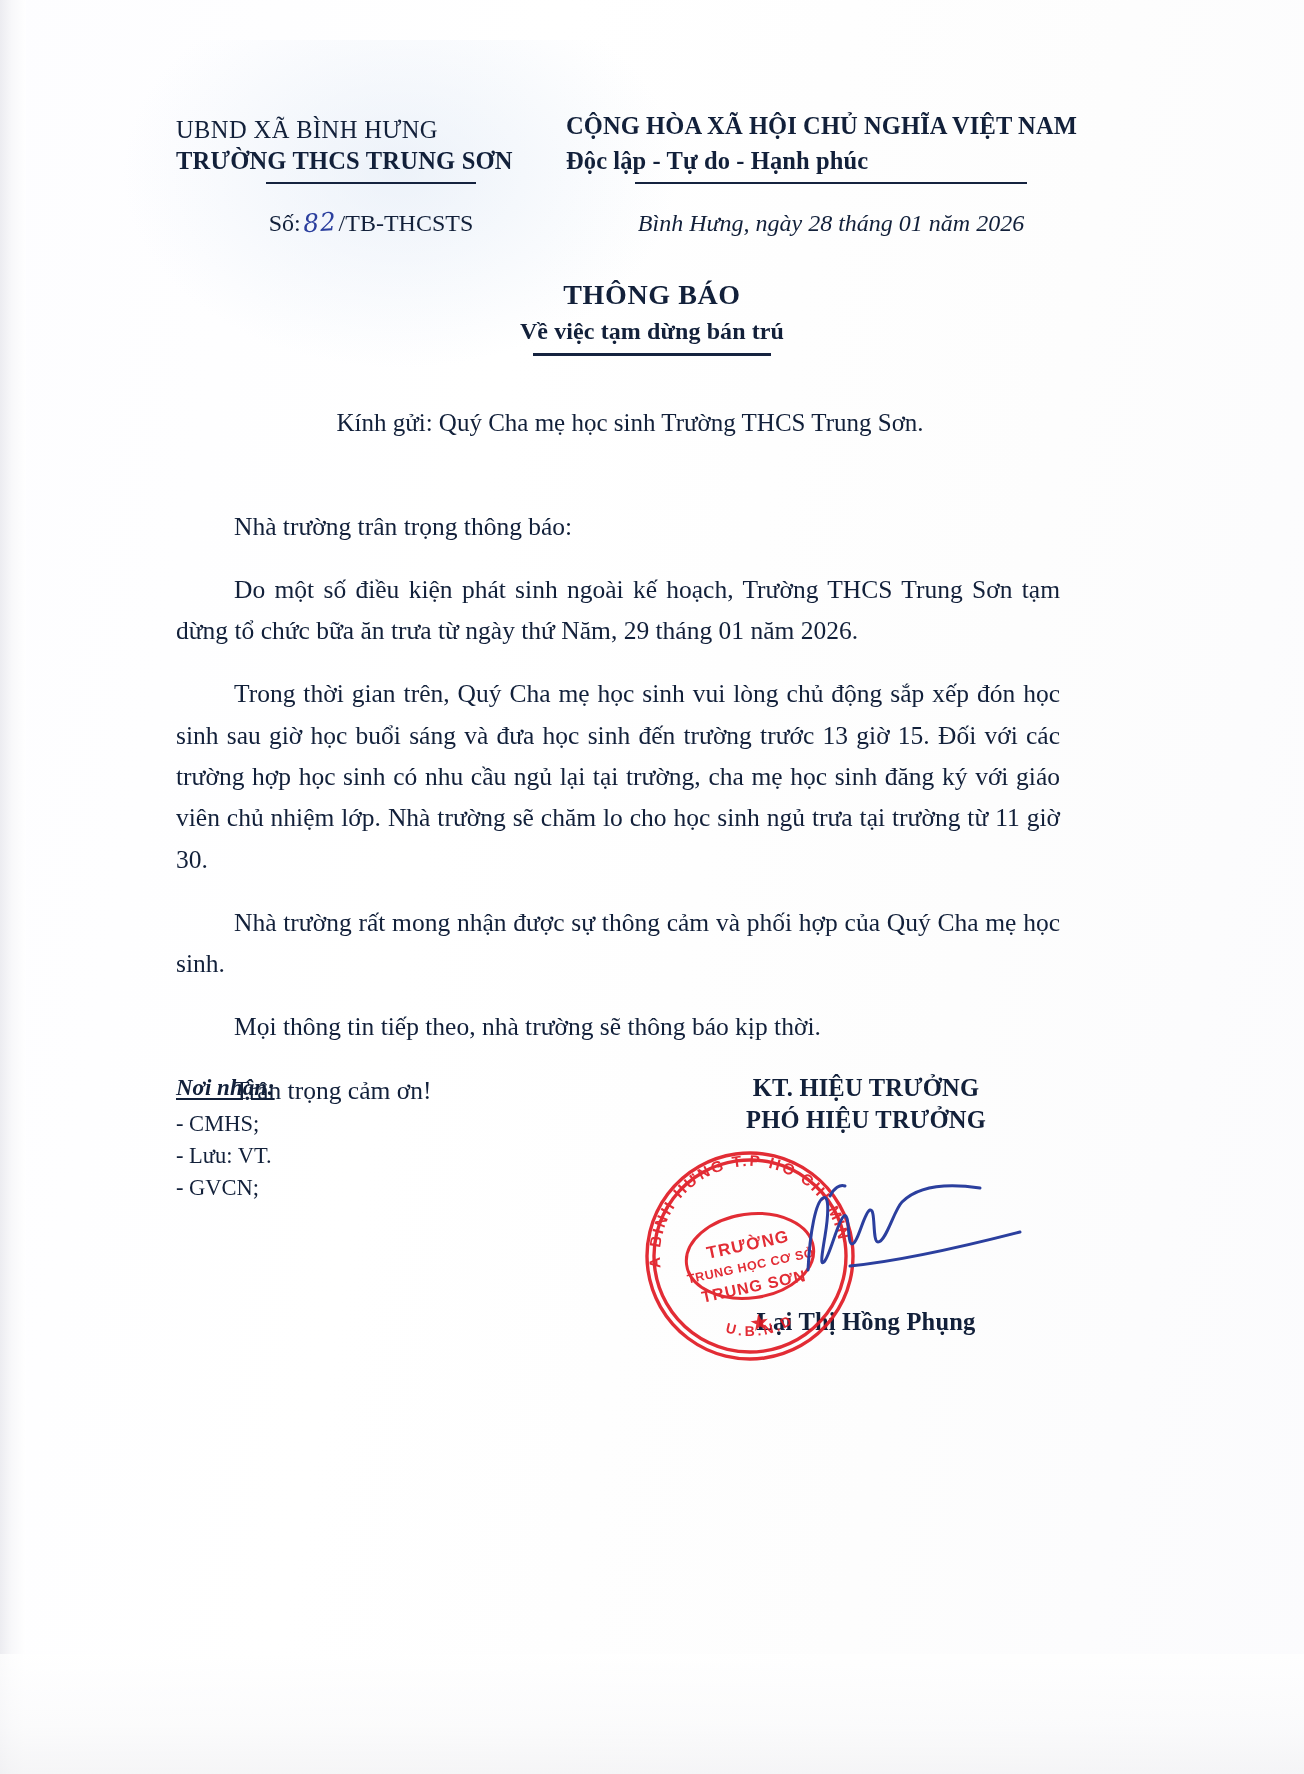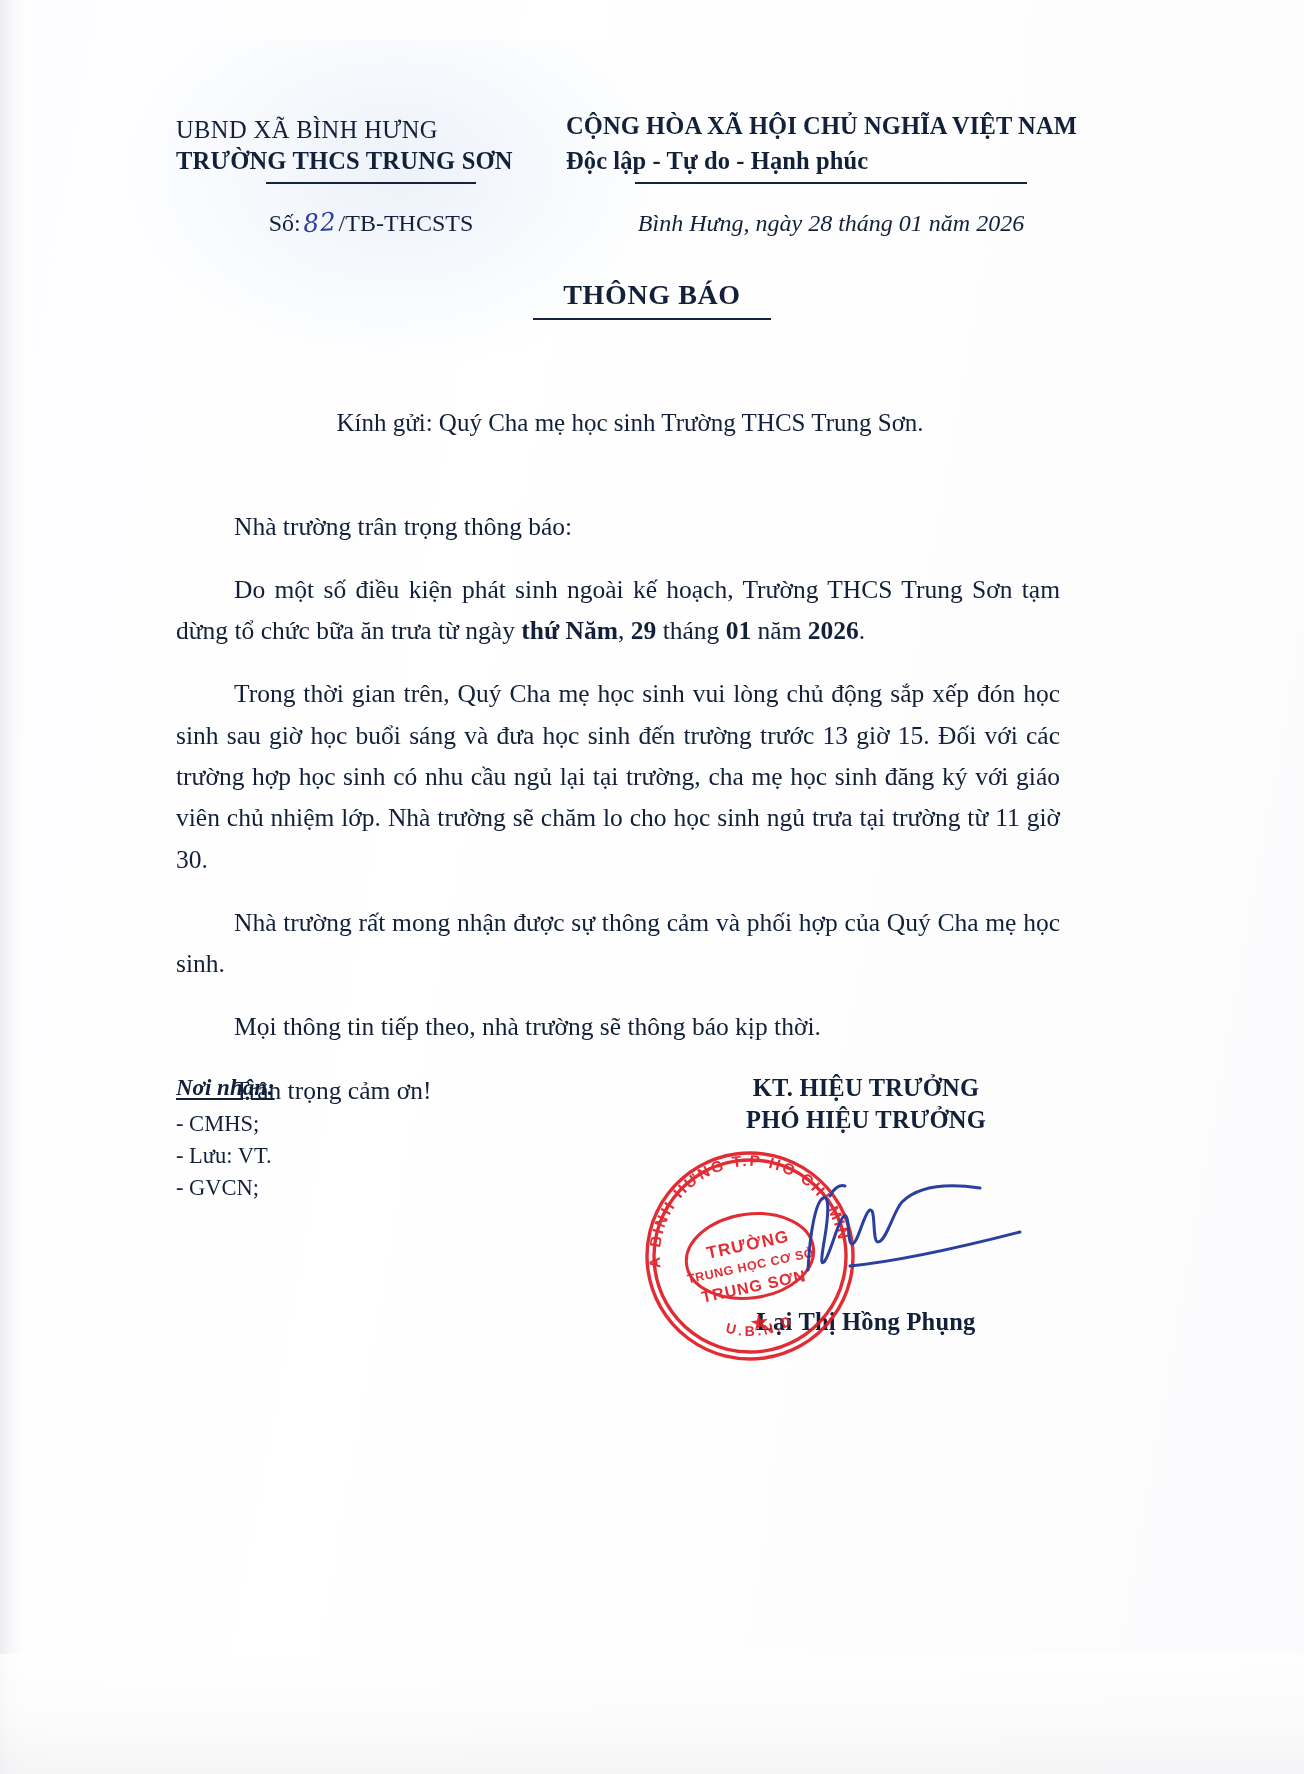--- a/index.html
+++ b/index.html
@@ -185,21 +185,21 @@
     margin-left: 24px;
   }
   .para {
     font-size: 25.5px;
     line-height: 1.62;
     text-align: justify;
     text-justify: inter-word;
     text-indent: 58px;
     margin-top: 22px;
   }
-  .para b { font-weight: 700; }
+  .para b { font-weight: 400; }
 
   .gap-after-addressee { height: 42px; }
 
   
   .footer {
     position: absolute;
     top: 1072px;
     left: 176px;
     width: 920px;
     display: flex;
@@ -290,20 +290,21 @@
     </div>
   </div>
 
   <div class="numdate">
     <div class="num-wrap"><span>Số:</span><span class="num-hand">82</span><span>/TB-THCSTS</span></div>
     <div class="date-wrap">Bình Hưng, ngày 28 tháng 01 năm 2026</div>
   </div>
 
   <div class="title-block">
     <div class="doc-title">THÔNG BÁO</div>
+    <div class="doc-subtitle">Về việc tạm dừng bán trú</div>
     <div class="title-rule"></div>
   </div>
 
   <div class="body-block">
     <div class="addressee">Kính gửi: Quý Cha mẹ học sinh Trường THCS Trung Sơn.</div>
     <div class="gap-after-addressee"></div>
 
     <div class="para">Nhà trường trân trọng thông báo:</div>
 
     <div class="para"><span>Do một số điều kiện phát sinh ngoài kế hoạch, Trường THCS Trung Sơn tạm dừng tổ chức bữa ăn trưa từ ngày </span><b>thứ Năm</b><span>, </span><b>29</b><span> tháng </span><b>01</b><span> năm </span><b>2026</b><span>.</span></div>

